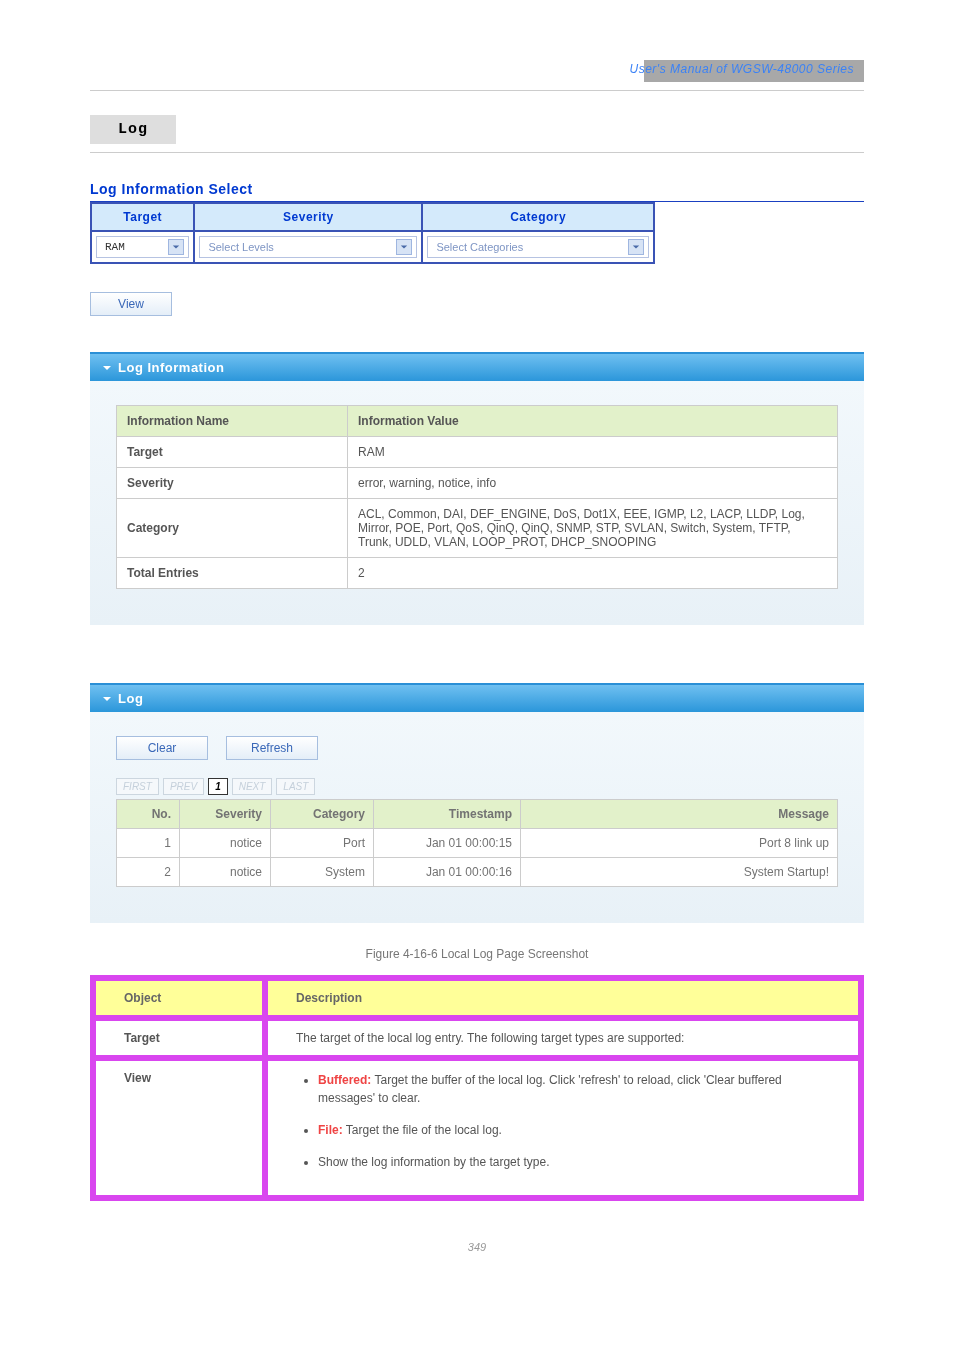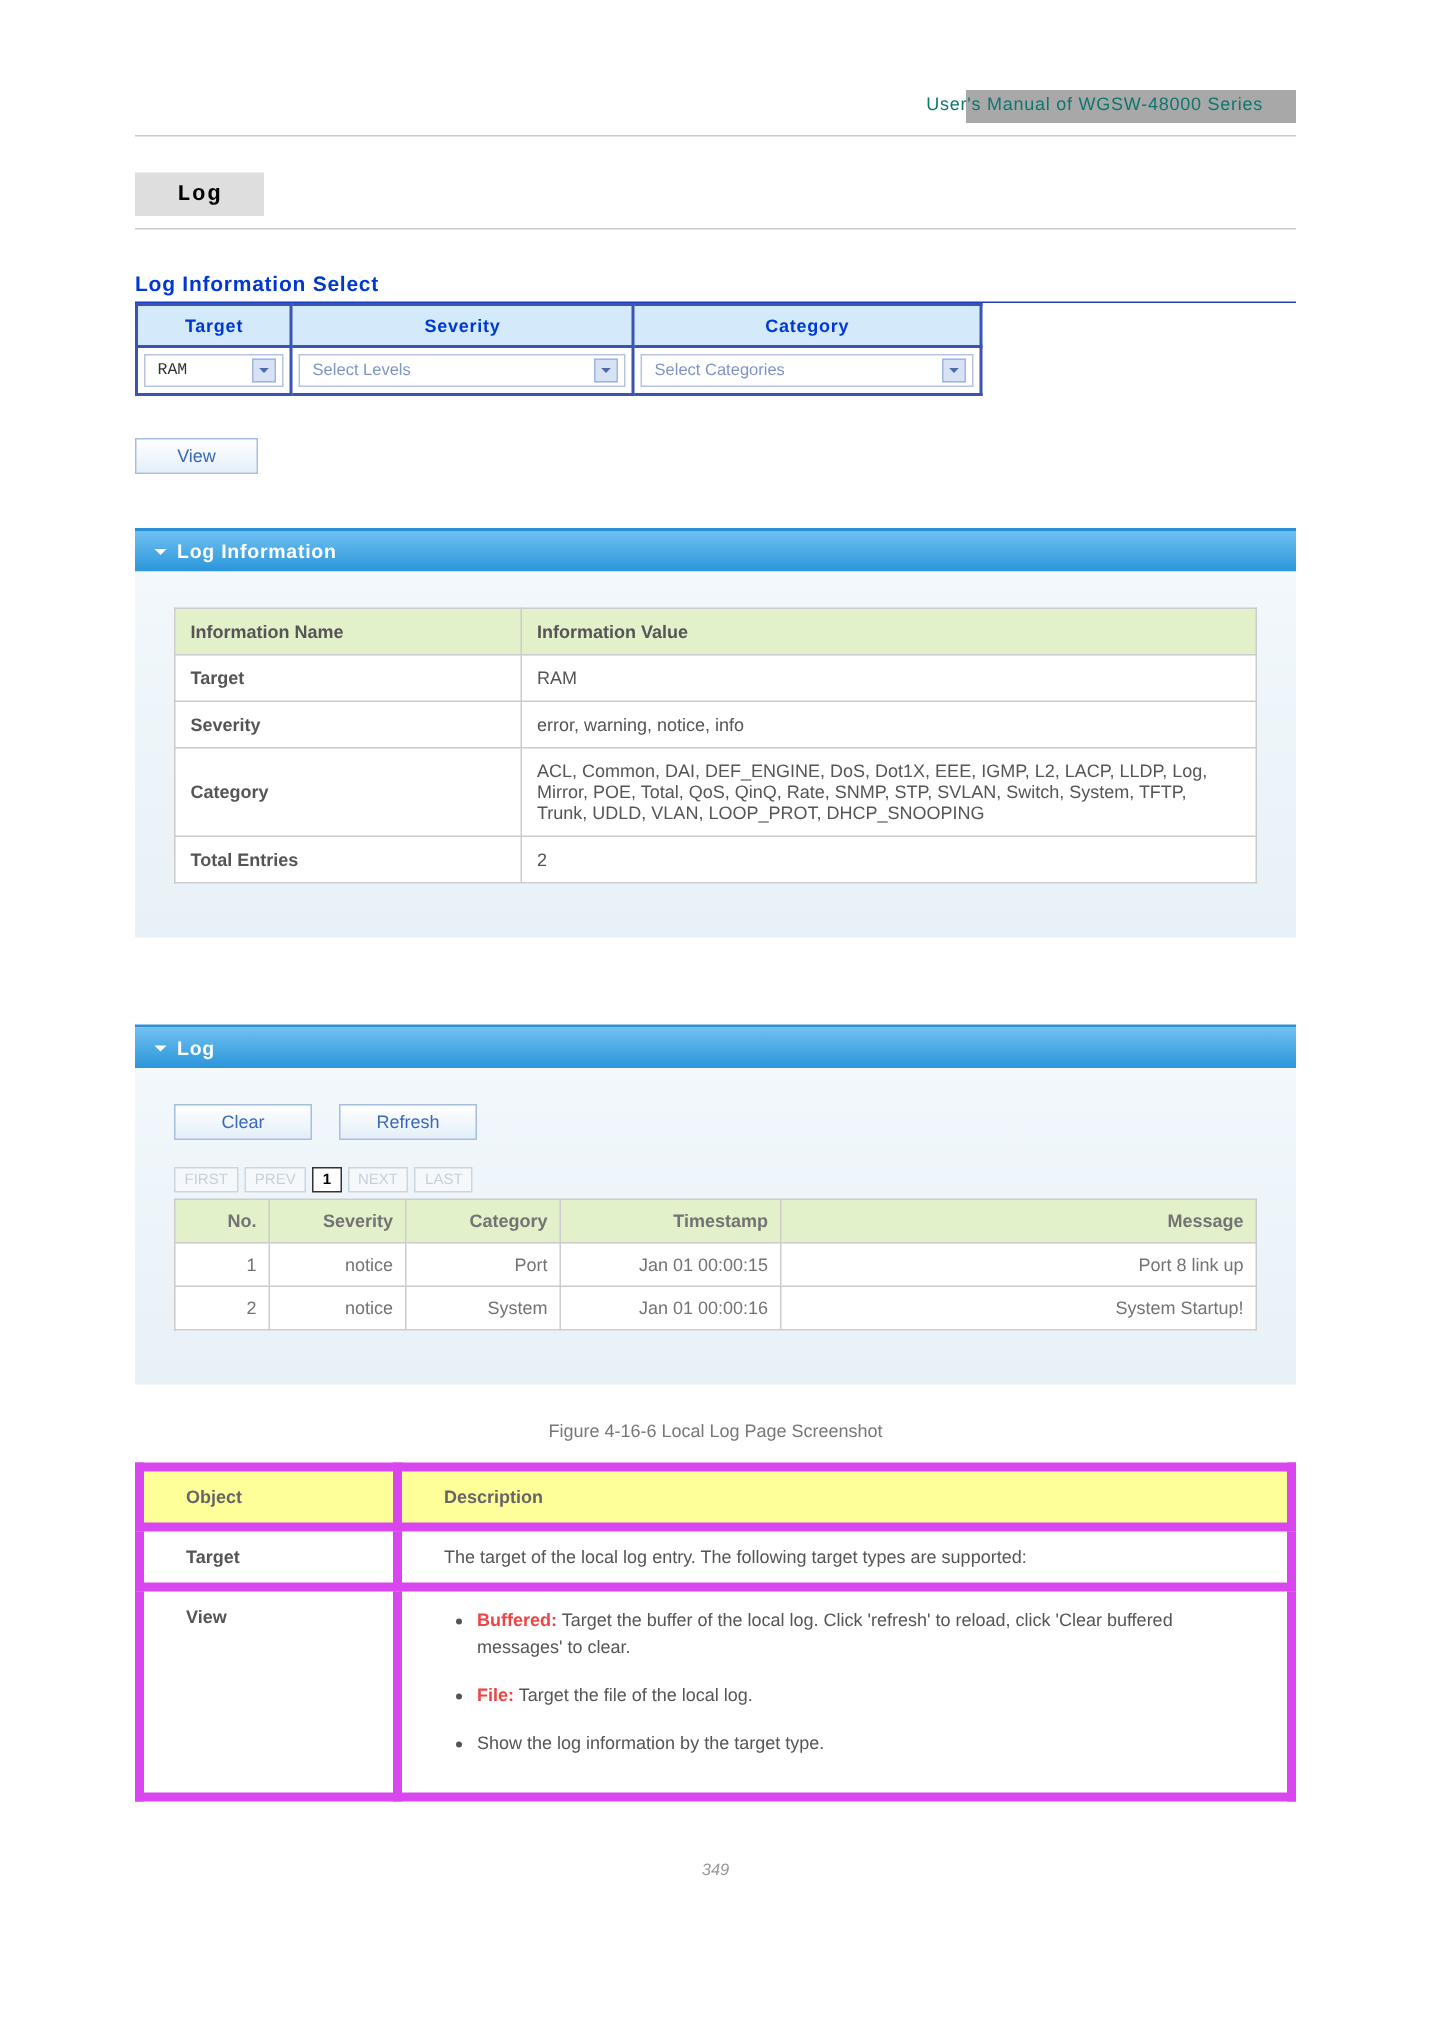--- a/index.html
+++ b/index.html
@@ -24,23 +24,24 @@
   .top-gray-bar .gray-block {
     position: absolute;
     right: 0;
     top: 0;
     width: 220px;
     height: 22px;
     background: #A8A8A8;
   }
   .top-gray-bar .gray-text {
     position: absolute;
-    right: 22px;
+    right: 10px;
     top: 2px;
-    color: #0f766e;
+    color: #3b82f6;
+    font-style: italic;
     font-size: 12px;
     letter-spacing: 0.5px;
   }
   .log-tab-wrap {
     margin: 24px 0 0 90px;
   }
   .log-tab {
     display: inline-block;
     background: #DEDEDE;
     padding: 6px 28px;
@@ -159,20 +160,21 @@
   .info-table td { background: #fff; }
   .info-table td.lbl { font-weight: bold; width: 210px; }
   .info-table td.total-lbl { font-weight: bold; background:#fff; }
   .info-table tr.totals td { background:#fff; }
 
   .btn-row { display: flex; gap: 18px; margin-bottom: 18px; }
   .pager {
     display: flex;
     gap: 4px;
     margin-bottom: 4px;
+    font-style: italic;
   }
   .pager .pbtn {
     border: 1px solid #ccd6df;
     background: #f5f8fb;
     color: #c5d0db;
     font-size: 10px;
     padding: 2px 6px;
   }
   .pager .pbtn.current {
     border: 1px solid #333;
@@ -317,21 +319,21 @@
           <tr>
             <td class="lbl">Target</td>
             <td>RAM</td>
           </tr>
           <tr>
             <td class="lbl">Severity</td>
             <td>error, warning, notice, info</td>
           </tr>
           <tr>
             <td class="lbl">Category</td>
-            <td>ACL, Common, DAI, DEF_ENGINE, DoS, Dot1X, EEE, IGMP, L2, LACP, LLDP, Log, Mirror, POE, Total, QoS, QinQ, Rate, SNMP, STP, SVLAN, Switch, System, TFTP, Trunk, UDLD, VLAN, LOOP_PROT, DHCP_SNOOPING</td>
+            <td>ACL, Common, DAI, DEF_ENGINE, DoS, Dot1X, EEE, IGMP, L2, LACP, LLDP, Log, Mirror, POE, Port, QoS, QinQ, QinQ, SNMP, STP, SVLAN, Switch, System, TFTP, Trunk, UDLD, VLAN, LOOP_PROT, DHCP_SNOOPING</td>
           </tr>
           <tr class="totals">
             <td class="total-lbl">Total Entries</td>
             <td>2</td>
           </tr>
         </tbody>
           </table>
       </div>
     </div>
 

